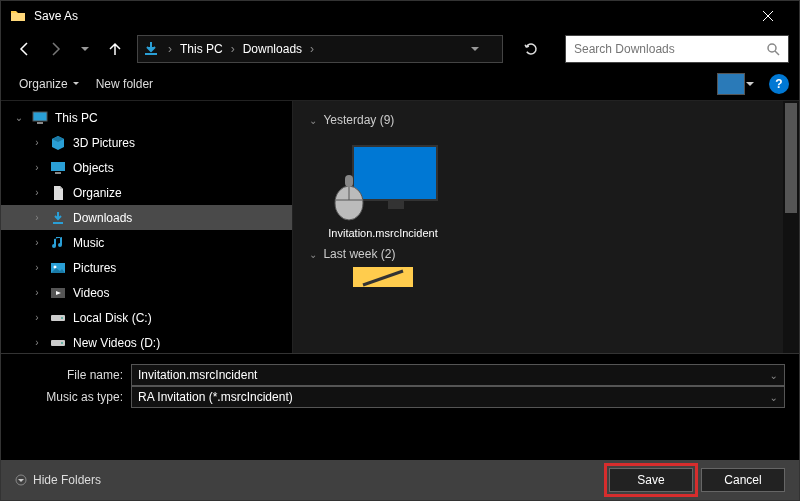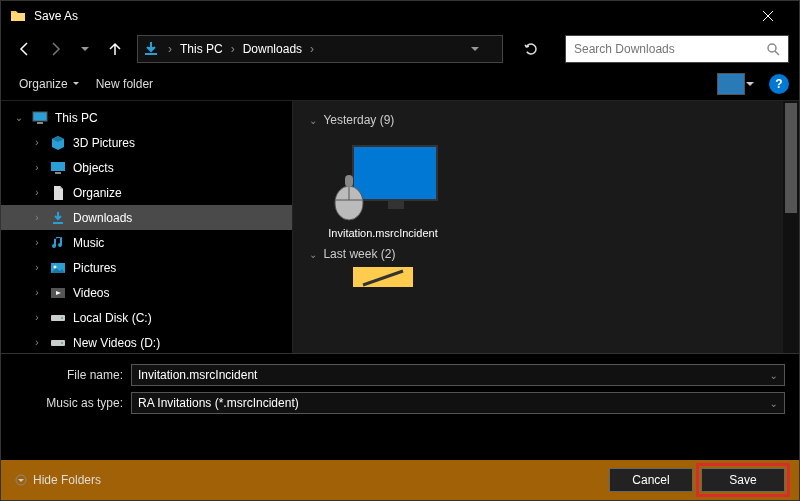--- a/index.html
+++ b/index.html
@@ -51,28 +51,28 @@
 .thumb { width:110px; height:82px; position:relative; }
 .monitor { position:absolute; top:6px; right:0; width:86px; height:56px; background:#0078d4; border:2px solid #333; }
 .monitor::after { content:""; position:absolute; bottom:-10px; left:34px; width:16px; height:8px; background:#333; }
 .mouse { position:absolute; bottom:0; left:4px; width:34px; height:46px; }
 .fname { color:#fff; font-size:11px; text-align:center; margin-top:6px; word-break:break-all; }
 .content-scroll { position:absolute; right:0; top:0; bottom:0; width:16px; background:#111; }
 .content-scroll-thumb { position:absolute; right:2px; top:2px; width:12px; height:110px; background:#555; }
 
 
 .fields { padding:10px 14px 6px; background:#000; border-top:1px solid #333; }
-.field-row { display:flex; align-items:center; margin-bottom:6px; }
+.field-row { display:flex; align-items:center; }
 .field-label { width:116px; text-align:right; padding-right:8px; color:#ddd; font-size:12px; }
 .field-input { flex:1; height:22px; background:#111; border:1px solid #555; color:#fff; padding:0 6px; font-size:12px; display:flex; align-items:center; justify-content:space-between; }
 .field-input input { background:transparent; border:none; color:#fff; width:100%; outline:none; font-size:12px; }
 .dd-caret { color:#888; font-size:10px; padding-left:6px; }
 
 
-.bottom { position:absolute; left:0; right:0; bottom:0; height:40px; display:flex; align-items:center; padding:0 14px; background:#a16207; }
+.bottom { position:absolute; left:0; right:0; bottom:0; height:40px; display:flex; align-items:center; padding:0 14px; background:#404040; }
 .hidefolders { display:flex; align-items:center; gap:6px; color:#ddd; font-size:12px; }
 .bspacer { flex:1; }
 .btn { width:84px; height:24px; background:#222; border:1px solid #666; color:#fff; font-size:12px; display:flex; align-items:center; justify-content:center; margin-left:8px; }
 .btn.highlight { outline:3px solid #d62d2d; outline-offset:2px; }
 
 svg { display:block; }
 </style>
 </head>
 <body>
 
@@ -307,34 +307,34 @@
     <div class="field-row">
       <div class="field-label">File name:</div>
       <div class="field-input">
         <input value="Invitation.msrcIncident" style="">
         <span class="dd-caret">⌄</span>
       </div>
     </div>
     <div class="field-row">
       <div class="field-label">Music as type:</div>
       <div class="field-input">
-        <span>RA Invitations (*.msrcIncident)</span>
+        <span>RA Invitation (*.msrcIncident)</span>
         <span class="dd-caret">⌄</span>
       </div>
     </div>
   </div>
 
   <div class="bottom">
     <div class="hidefolders">
       <span>
           <svg width="12" height="12" viewBox="0 0 12 12">
             <circle cx="6" cy="6" r="5" fill="none" stroke="#888"></circle>
             <path fill="#ccc" d="M3 5l3 3 3-3z"></path>
           </svg>
         </span>
       <span>Hide Folders</span>
     </div>
     <div class="bspacer"></div>
+    <div class="btn highlight">Save</div>
     <div class="btn">Cancel</div>
-    <div class="btn highlight">Save</div>
   </div>
 
 </div>
 
 </body></html>

